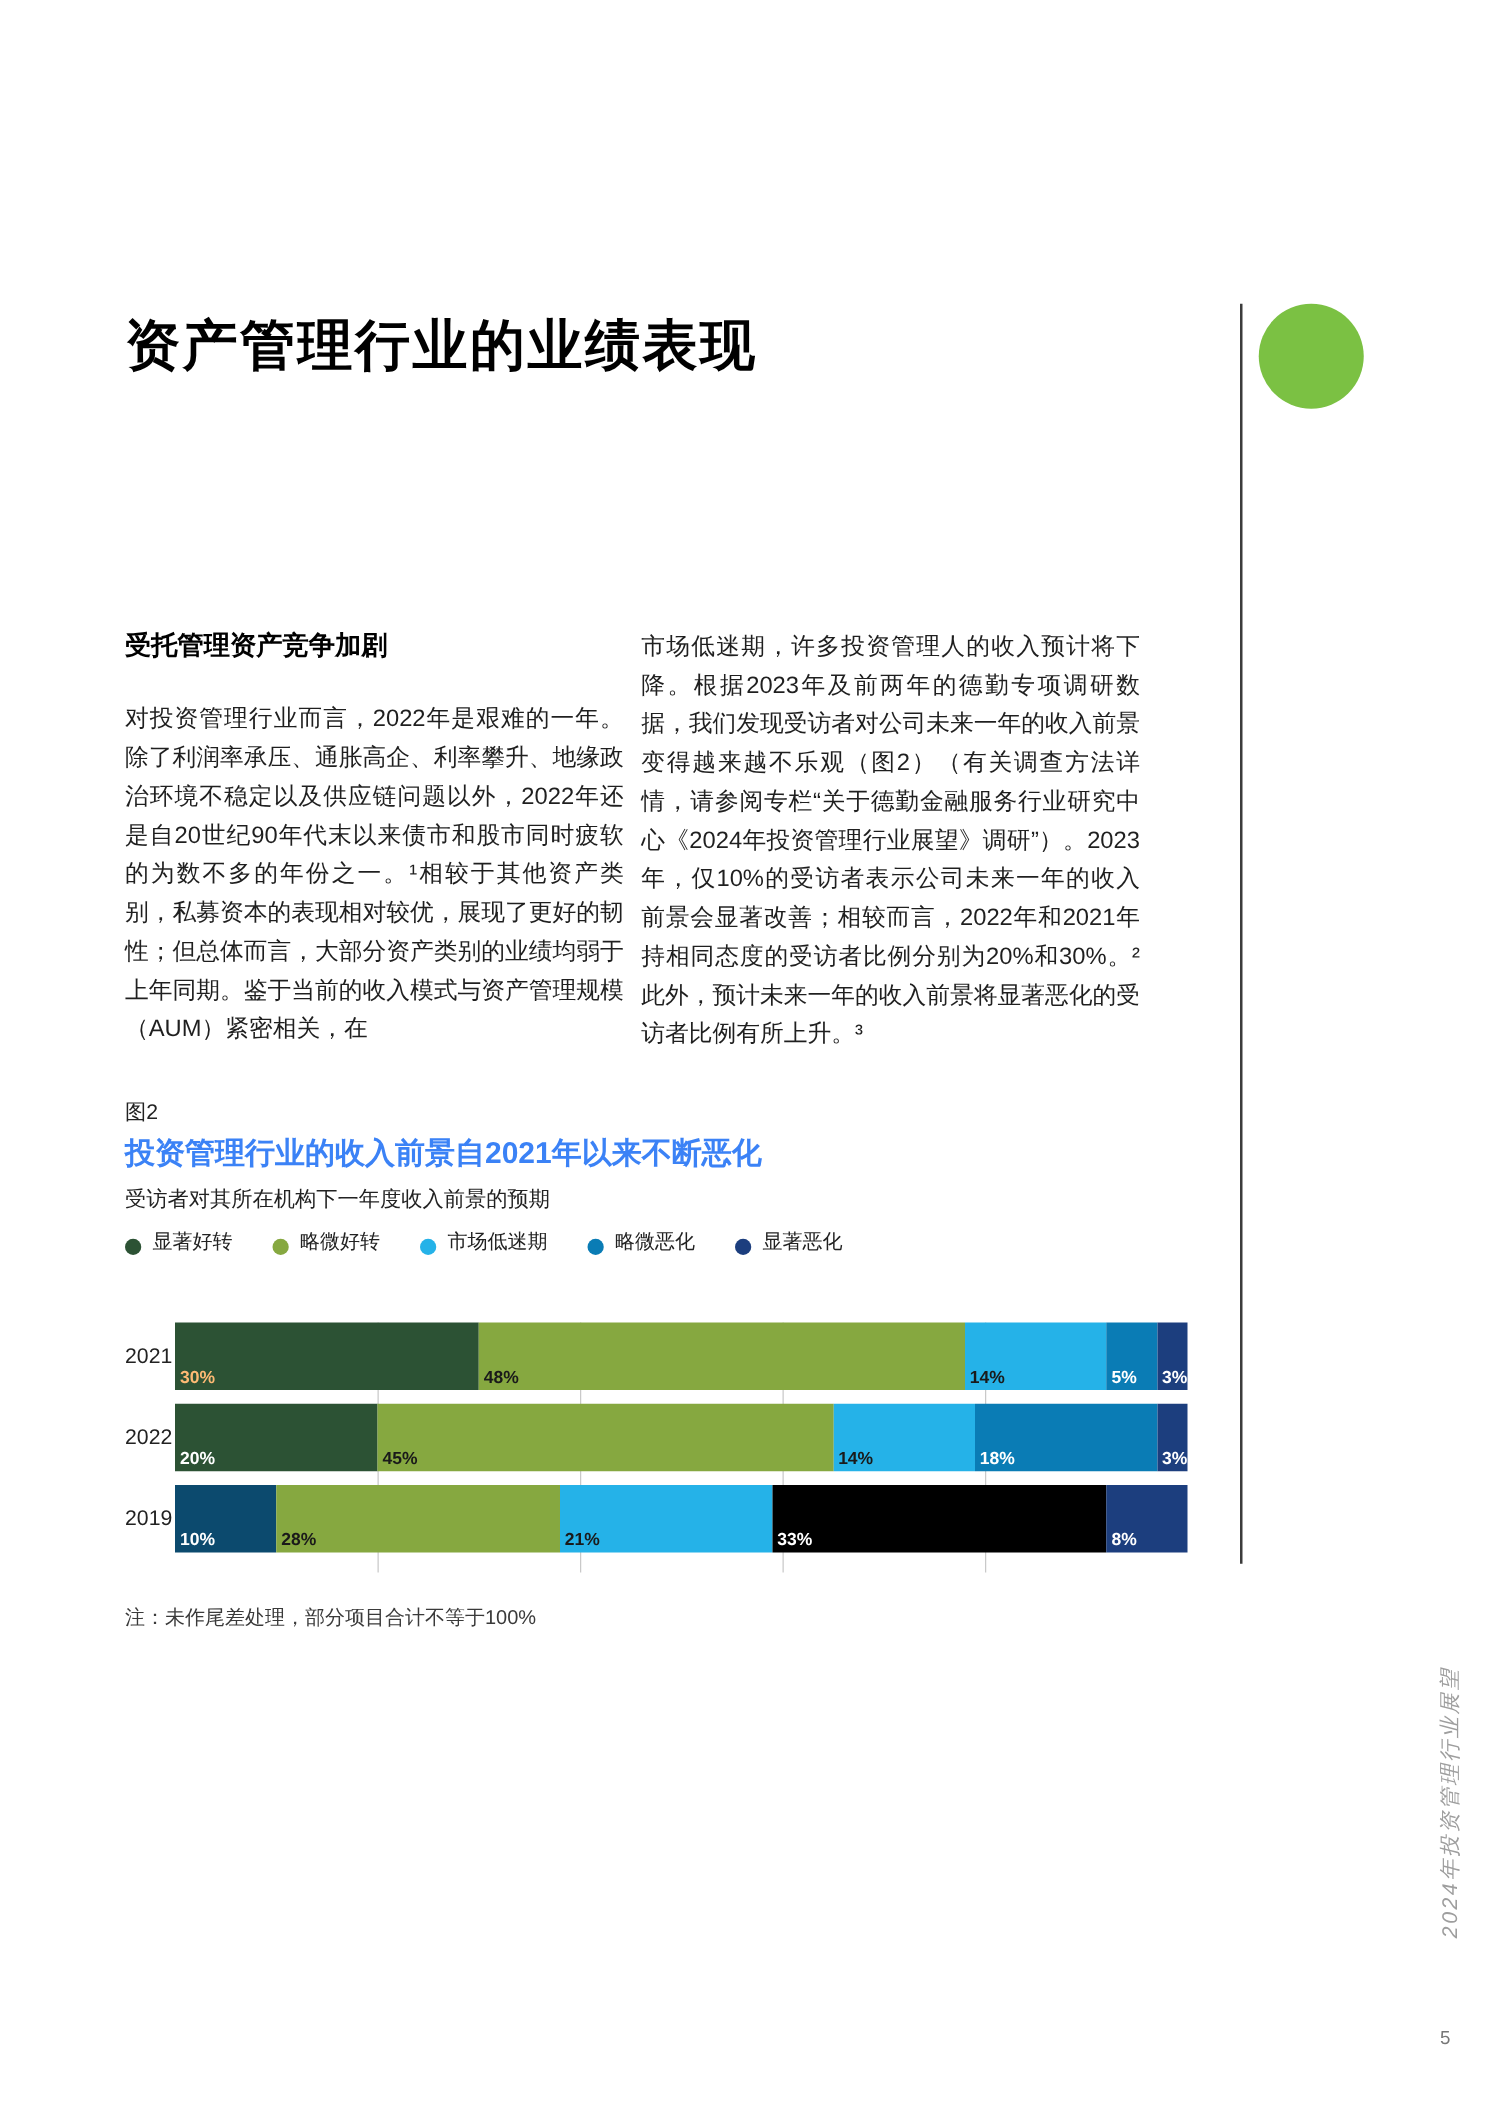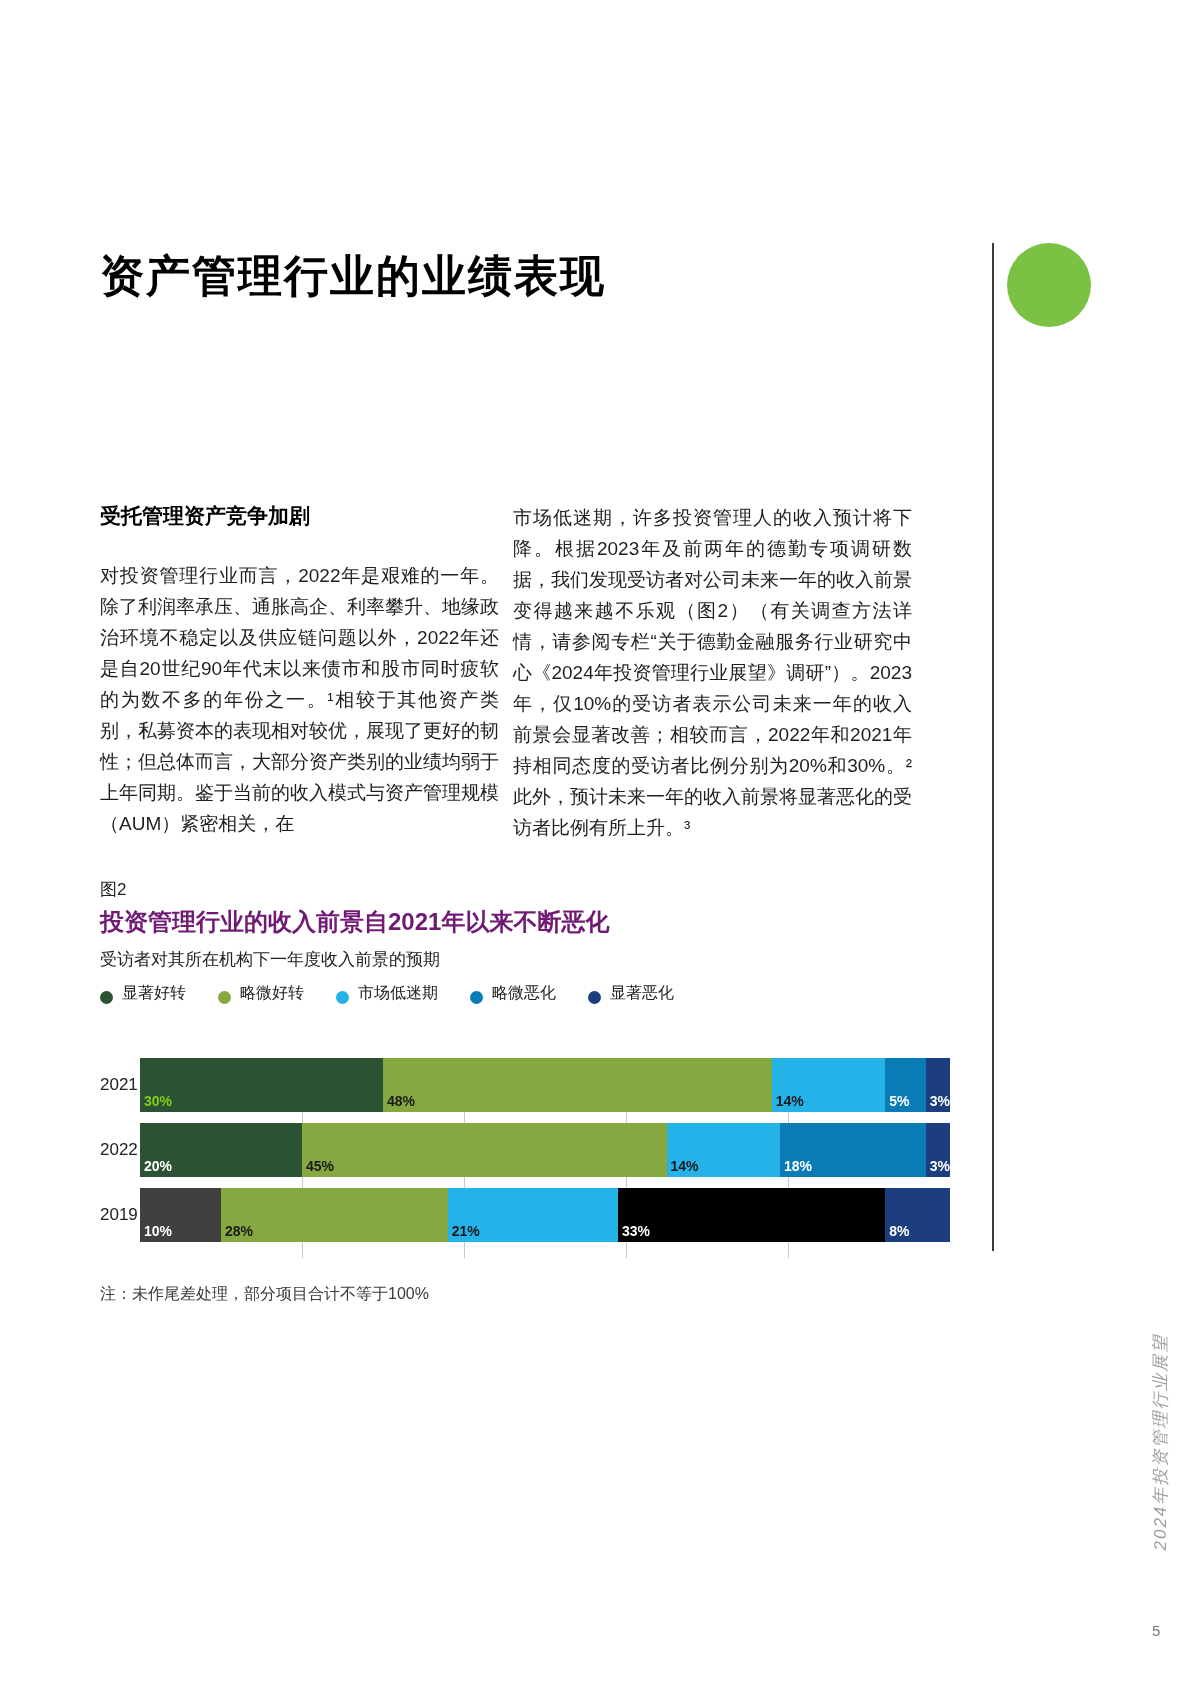--- a/index.html
+++ b/index.html
@@ -65,21 +65,21 @@
     top: 878px;
     font-size: 17px;
     color: #222222;
   }
   .figure-title {
     position: absolute;
     left: 100px;
     top: 906px;
     font-size: 24px;
     font-weight: 700;
-    color: #701a75;
+    color: #3b82f6;
   }
   .figure-subtitle {
     position: absolute;
     left: 100px;
     top: 948px;
     font-size: 17px;
     color: #222222;
   }
   .chart-legend {
     position: absolute;
@@ -223,21 +223,21 @@
         <div class="gridline" style="left: 20%;"></div>
         <div class="gridline" style="left: 40%;"></div>
         <div class="gridline" style="left: 60%;"></div>
         <div class="gridline" style="left: 80%;"></div>
       </div>
     <div class="chart-rows">
         <div class="chart-row">
           <div class="year-label">2021</div>
           <div class="bar">
             <div class="bar-segment" style="width: 30%; background: rgb(44, 82, 52);">
-              <span class="bar-value" style="color: #84cc16;">30%</span>
+              <span class="bar-value" style="color: #fdba74;">30%</span>
             </div>
             <div class="bar-segment" style="width: 48%; background: rgb(134, 168, 64);">
               <span class="bar-value" style="color: rgb(26, 26, 26);">48%</span>
             </div>
             <div class="bar-segment" style="width: 14%; background: rgb(37, 178, 232);">
               <span class="bar-value" style="color: rgb(26, 26, 26);">14%</span>
             </div>
             <div class="bar-segment" style="width: 5%; background: rgb(10, 124, 181);">
               <span class="bar-value" style="color: rgb(255, 255, 255);">5%</span>
             </div>
@@ -262,21 +262,21 @@
               <span class="bar-value" style="color: rgb(255, 255, 255);">18%</span>
             </div>
             <div class="bar-segment" style="width: 3%; background: rgb(28, 62, 126);">
               <span class="bar-value" style="color: rgb(255, 255, 255);">3%</span>
             </div>
           </div>
         </div>
         <div class="chart-row">
           <div class="year-label">2019</div>
           <div class="bar">
-            <div class="bar-segment" style="width: 10%; background: #404040;">
+            <div class="bar-segment" style="width: 10%; background: #0c4a6e;">
               <span class="bar-value" style="color: rgb(255, 255, 255);">10%</span>
             </div>
             <div class="bar-segment" style="width: 28%; background: rgb(134, 168, 64);">
               <span class="bar-value" style="color: rgb(26, 26, 26);">28%</span>
             </div>
             <div class="bar-segment" style="width: 21%; background: rgb(37, 178, 232);">
               <span class="bar-value" style="color: rgb(26, 26, 26);">21%</span>
             </div>
             <div class="bar-segment" style="width: 33%; background: #000000;">
               <span class="bar-value" style="color: rgb(255, 255, 255);">33%</span>

